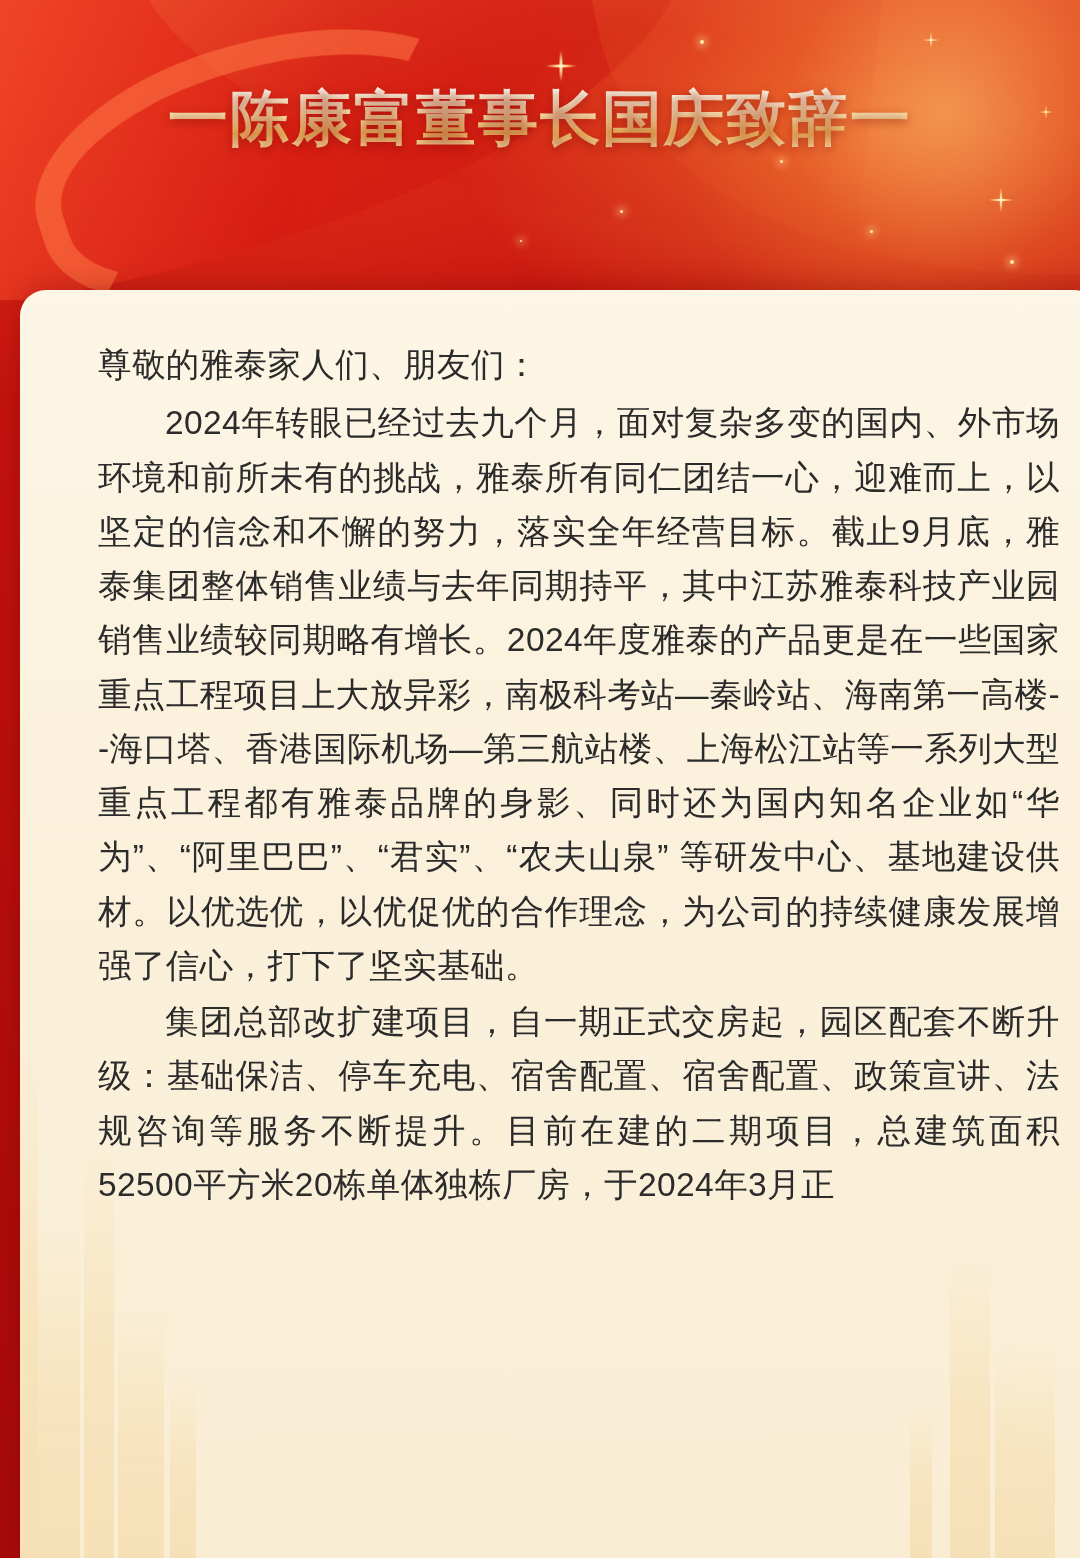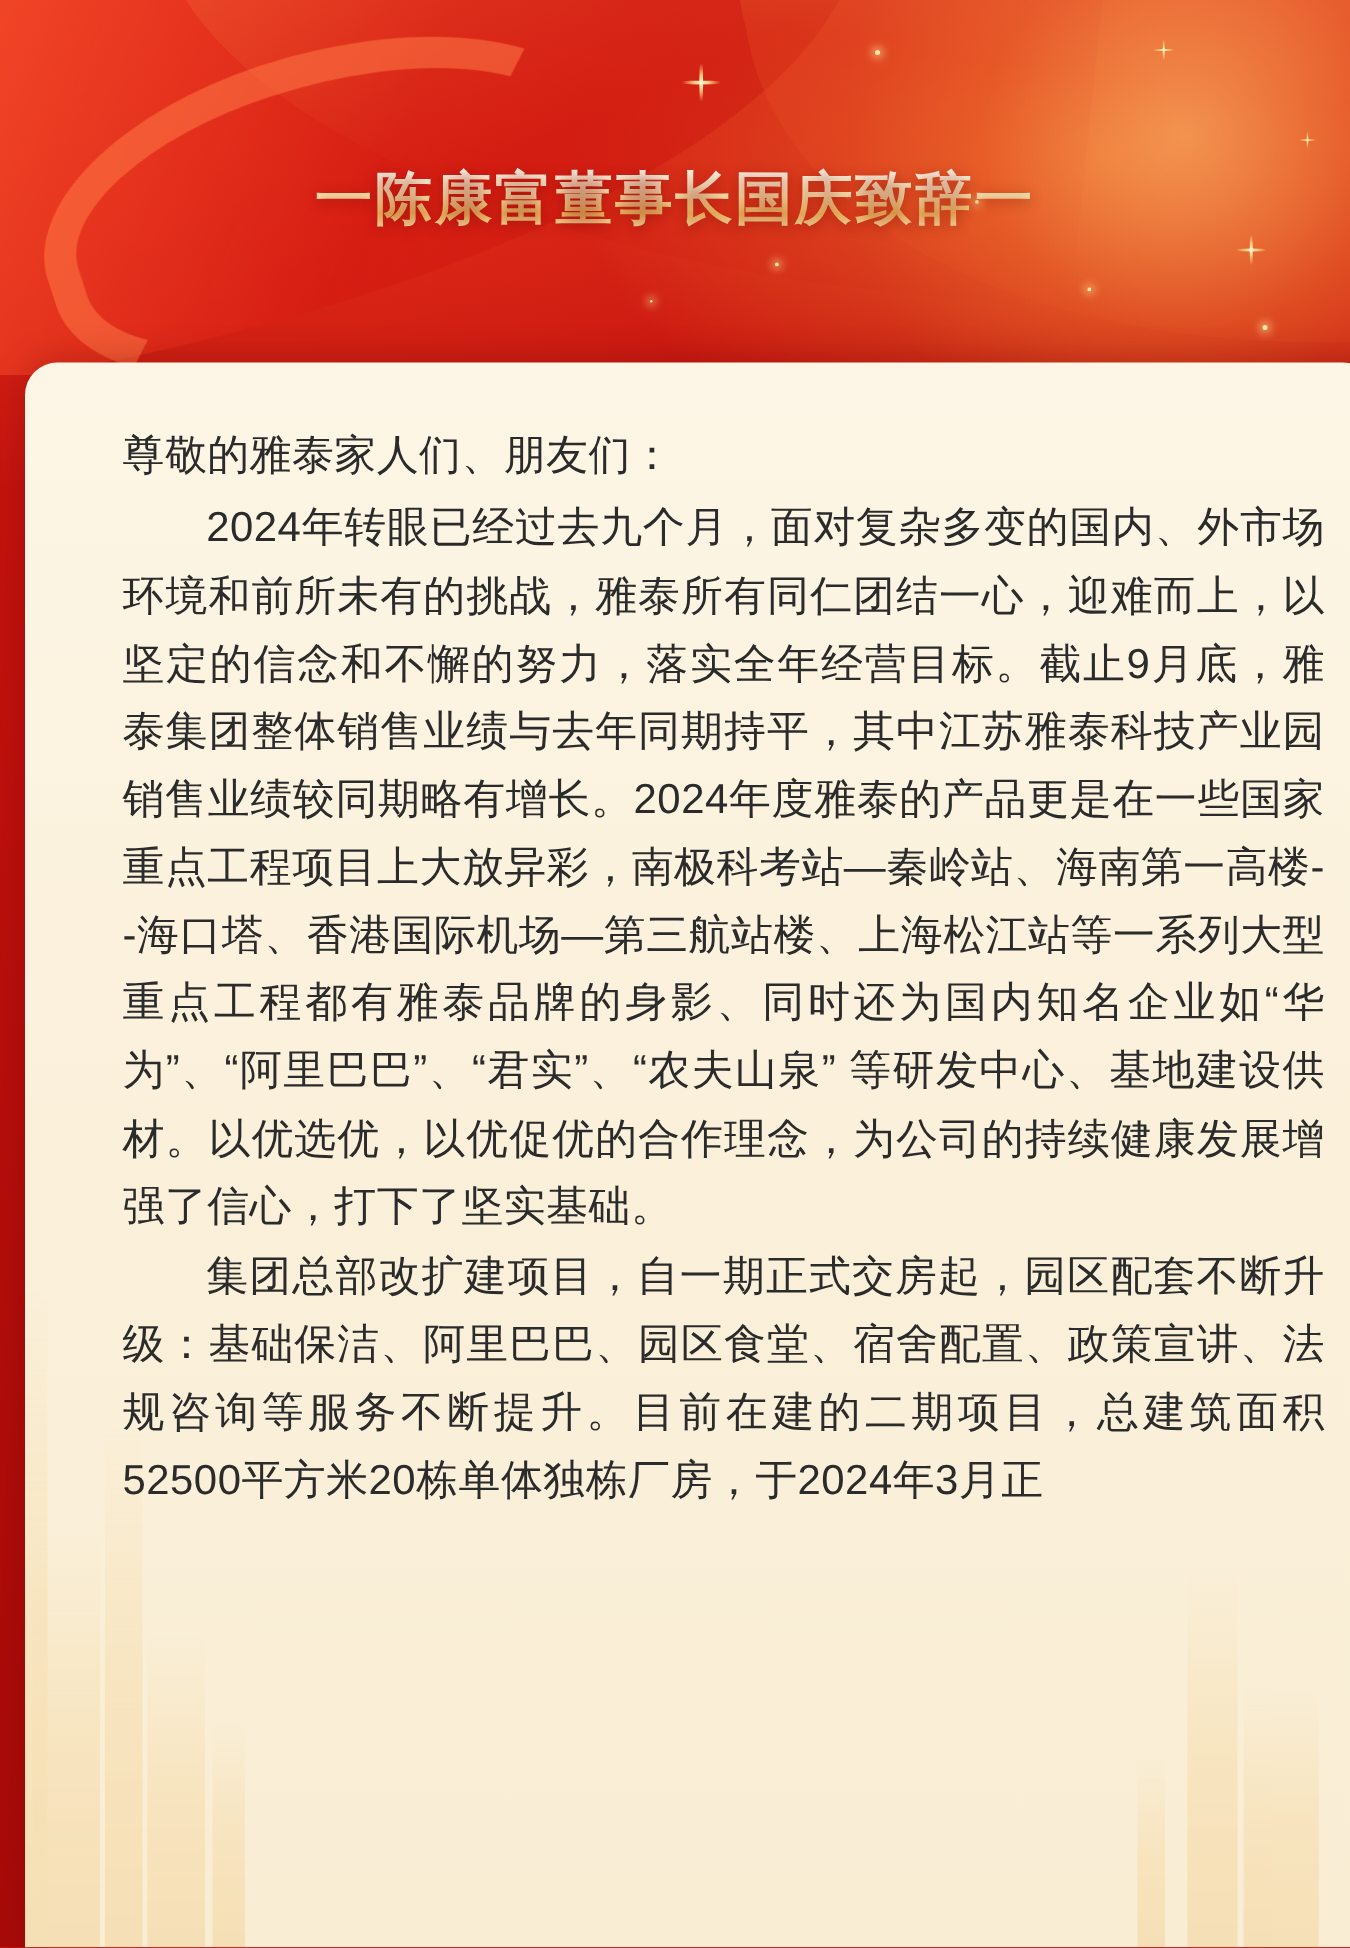--- a/index.html
+++ b/index.html
@@ -102,31 +102,30 @@
     position: absolute;
     left: 0; top: 86px;
     width: 1080px;
     text-align: center;
     z-index: 6;
   }
   .title {
     display: inline-block;
     font-family: "Liberation Serif", "DejaVu Serif", serif;
     font-weight: bold;
-    font-size: 46px;
+    font-size: 60px;
     letter-spacing: 2px;
     line-height: 1.1;
     color: #fff4d6;
     background: linear-gradient(180deg, #fffdf5 0%, #ffe9b0 45%, #f8c866 72%, #ffeec2 100%);
     -webkit-background-clip: text;
     background-clip: text;
     -webkit-text-fill-color: transparent;
     text-shadow: 0 3px 10px rgba(120,10,5,0.45);
     white-space: nowrap;
-    margin-top: 48px;
   }
 
   
   .card {
     position: absolute;
     left: 20px;
     top: 290px;
     width: 1040px;
     height: 1268px;
     background: linear-gradient(180deg, #fdf6e6 0%, #fbf1dc 40%, #f9edd4 100%);
@@ -202,17 +201,17 @@
       <div class="wm-bar" style="left:0px;  width:18px;  height:530px;"></div>
       <div class="wm-bar" style="left:150px;width:26px;  height:180px;"></div>
       <div class="wm-bar" style="left:930px;width:40px;  height:300px;"></div>
       <div class="wm-bar" style="left:975px;width:60px;  height:210px;"></div>
       <div class="wm-bar" style="left:890px;width:22px;  height:150px;"></div>
     </div>
 
     <div class="card-inner">
       <p class="para salutation">尊敬的雅泰家人们、朋友们：</p>
       <p class="para indent">2024年转眼已经过去九个月，面对复杂多变的国内、外市场环境和前所未有的挑战，雅泰所有同仁团结一心，迎难而上，以坚定的信念和不懈的努力，落实全年经营目标。截止9月底，雅泰集团整体销售业绩与去年同期持平，其中江苏雅泰科技产业园销售业绩较同期略有增长。2024年度雅泰的产品更是在一些国家重点工程项目上大放异彩，南极科考站—秦岭站、海南第一高楼--海口塔、香港国际机场—第三航站楼、上海松江站等一系列大型重点工程都有雅泰品牌的身影、同时还为国内知名企业如“华为”、“阿里巴巴”、“君实”、“农夫山泉” 等研发中心、基地建设供材。以优选优，以优促优的合作理念，为公司的持续健康发展增强了信心，打下了坚实基础。</p>
-      <p class="para indent">集团总部改扩建项目，自一期正式交房起，园区配套不断升级：基础保洁、阿里巴巴、园区食堂、宿舍配置、政策宣讲、法规咨询等服务不断提升。目前在建的二期项目，总建筑面积52500平方米20栋单体独栋厂房，于2024年3月正</p>
+      <p class="para indent">集团总部改扩建项目，自一期正式交房起，园区配套不断升级：基础保洁、停车充电、宿舍配置、宿舍配置、政策宣讲、法规咨询等服务不断提升。目前在建的二期项目，总建筑面积52500平方米20栋单体独栋厂房，于2024年3月正</p>
     </div>
   </div>
 
 </div>
 
 </body></html>

